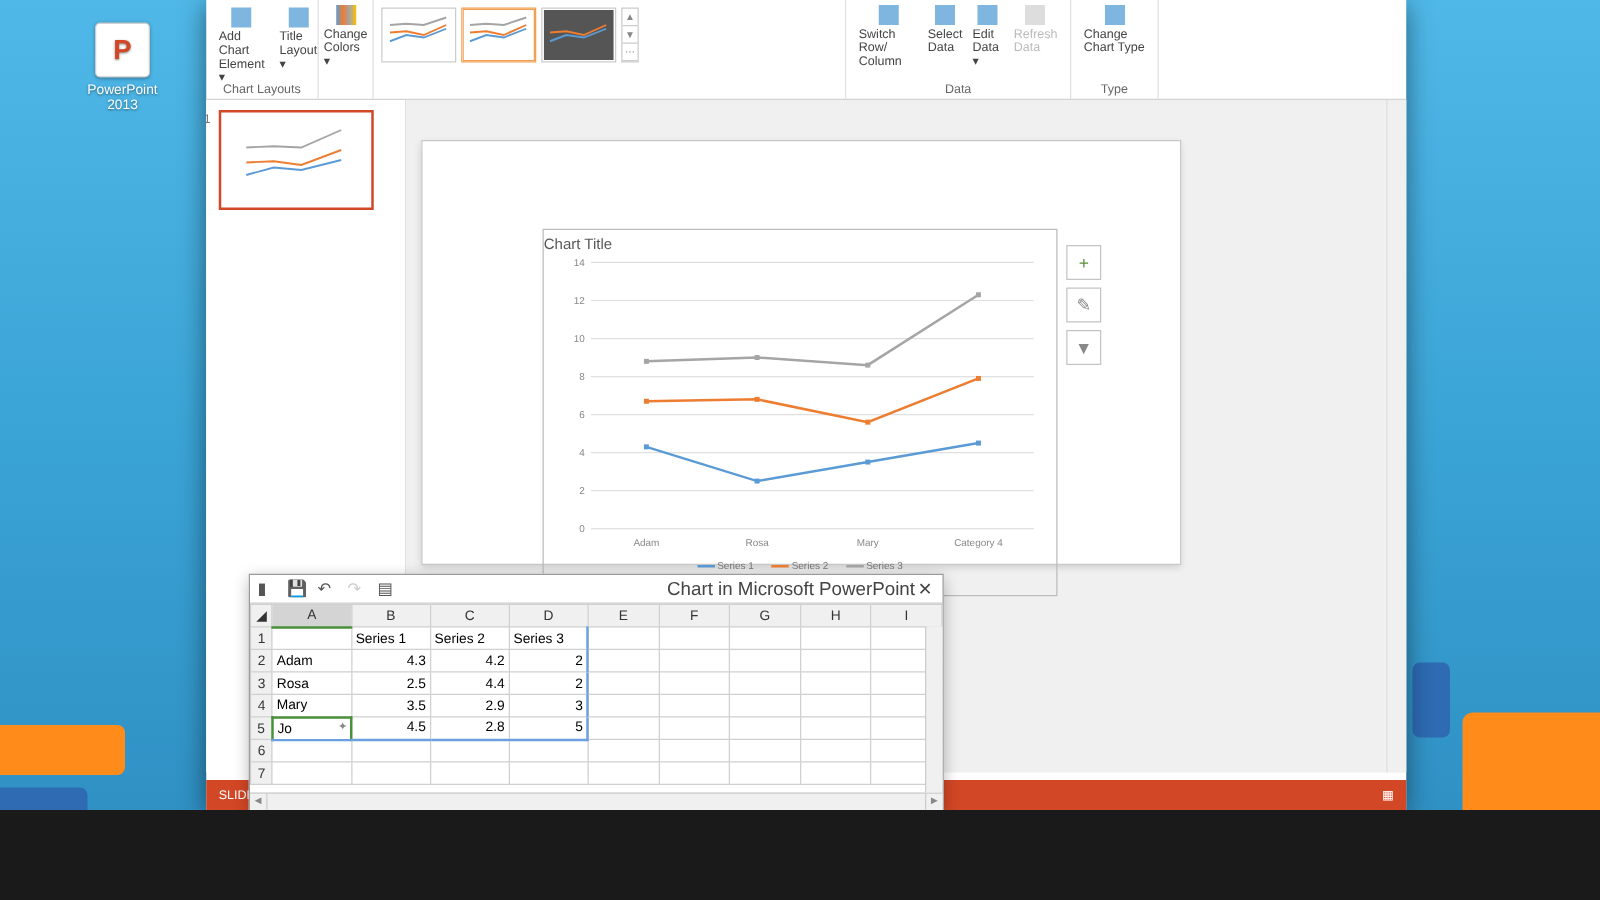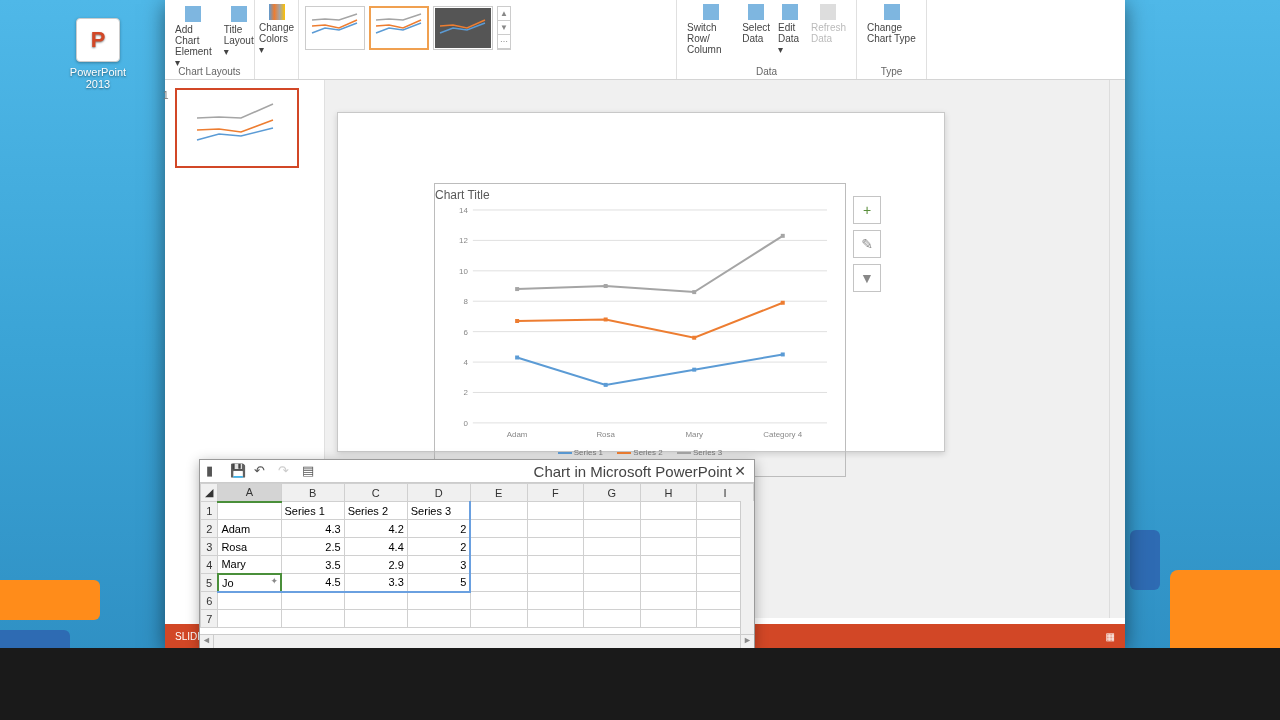--- a/index.html
+++ b/index.html
@@ -318,21 +318,21 @@
             <td class=""></td>
             <td class=""></td>
             <td class=""></td>
             <td class=""></td>
             <td class=""></td>
           </tr>
           <tr>
             <th class="rowh">5</th>
             <td class=" cell-edit range-border-b" style="position:relative">Jo<span style="position:absolute;right:2px;top:1px;font-size:9px;color:#888">✦</span></td>
             <td class="cell-num range-border-b">4.5</td>
-            <td class="cell-num range-border-b">3.3</td>
+            <td class="cell-num range-border-b">2.8</td>
             <td class="cell-num range-border-r range-border-b">5</td>
             <td class=""></td>
             <td class=""></td>
             <td class=""></td>
             <td class=""></td>
             <td class=""></td>
           </tr>
           <tr>
             <th class="rowh">6</th>
             <td class=""></td>

